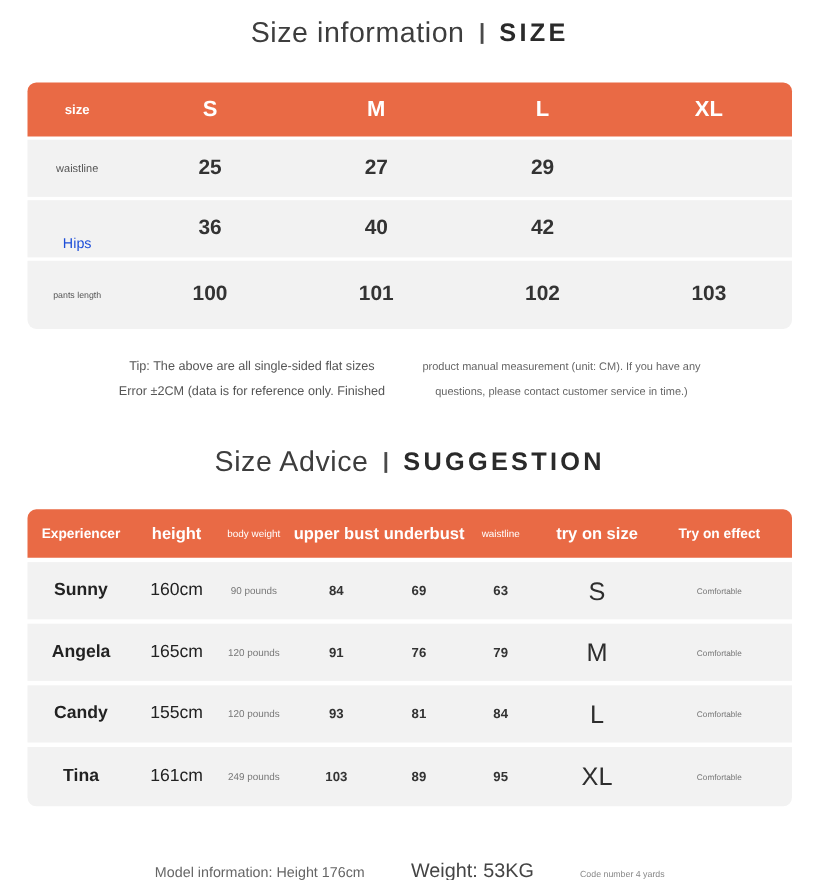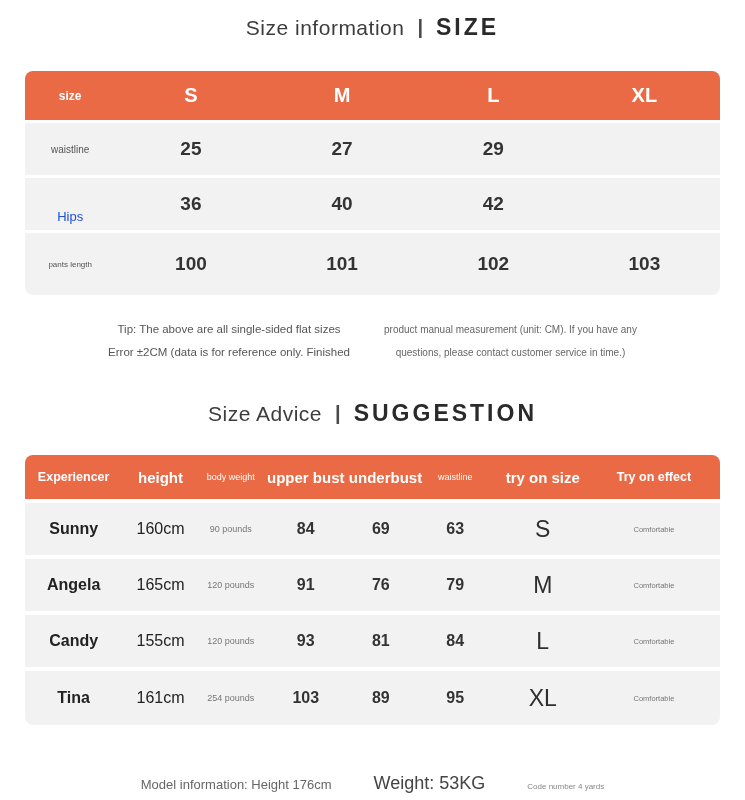--- a/index.html
+++ b/index.html
@@ -15,21 +15,21 @@
 
   
   .section-title {
     display: flex;
     justify-content: center;
     align-items: center;
     gap: 13px;
   }
   .section-title--first { padding-top: 14px; }
   .section-title--second { margin-top: 36px; }
-  .section-title .t-normal { font-size: 21px; color: #3d3d3d; letter-spacing: 0.5px; }
+  .section-title .t-normal { font-size: 26px; color: #3d3d3d; letter-spacing: 0.5px; }
   .section-title .t-sep { font-size: 20px; color: #4a4a4a; font-weight: bold; }
   .section-title .t-big { font-size: 23px; font-weight: bold; color: #2a2a2a; letter-spacing: 3px; }
 
   
   .tbl { width: 695px; margin-left: auto; margin-right: auto; }
 
   
   #size-table { margin-top: 30px; }
   .t1-grid {
     display: grid;
@@ -88,21 +88,21 @@
   .t2-head .hc-sm { font-size: 9px; }
   .t2-row {
     background: #F2F2F2;
     height: 52px;
     margin-top: 4px;
   }
   .t2-row:last-child { height: 54px; border-radius: 0 0 8px 8px; }
   .t2-row .c-name { font-size: 16px; font-weight: bold; color: #222; }
   .t2-row .c-height { font-size: 16px; font-weight: normal; color: #222; }
   .t2-row .c-lbs { font-size: 9px; color: #777; }
-  .t2-row .c-num { font-size: 16px; font-weight: bold; color: #333; }
+  .t2-row .c-num { font-size: 12px; font-weight: bold; color: #333; }
   .t2-row .c-size { font-size: 23px; font-weight: normal; color: #2e2e2e; }
   .t2-row .c-eff { font-size: 7.5px; color: #777; }
 
   
   .footer {
     display: flex;
     justify-content: center;
     align-items: baseline;
     gap: 42px;
     margin-top: 48px;
@@ -210,21 +210,21 @@
     <div class="c-num">93</div>
     <div class="c-num">81</div>
     <div class="c-num">84</div>
     <div class="c-size">L</div>
     <div class="c-eff">Comfortable</div>
   </div>
 
   <div class="t2-grid t2-row">
     <div class="c-name">Tina</div>
     <div class="c-height">161cm</div>
-    <div class="c-lbs">254 pounds</div>
+    <div class="c-lbs">249 pounds</div>
     <div class="c-num">103</div>
     <div class="c-num">89</div>
     <div class="c-num">95</div>
     <div class="c-size">XL</div>
     <div class="c-eff">Comfortable</div>
   </div>
 </div>
 
 <div class="footer">
   <span class="f-model">Model information: Height 176cm</span>

